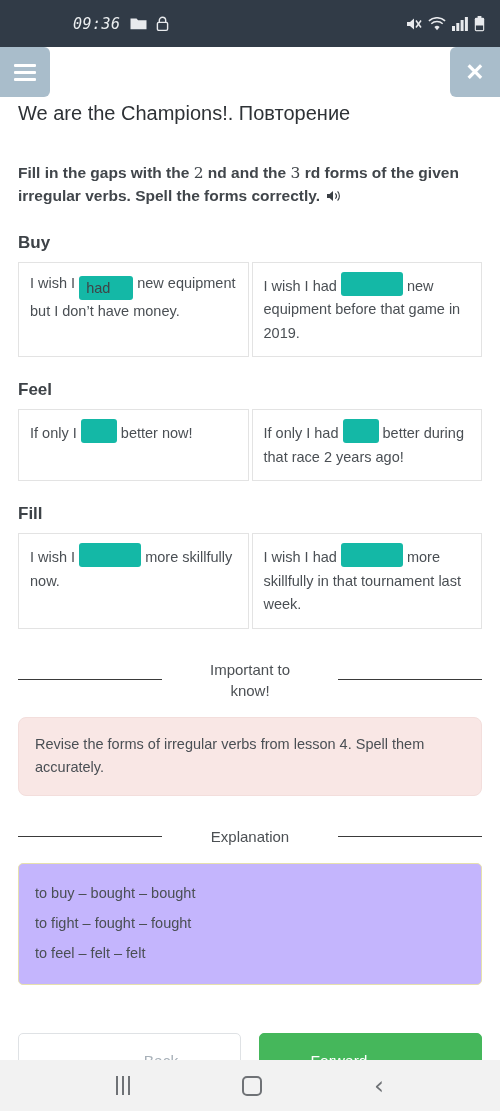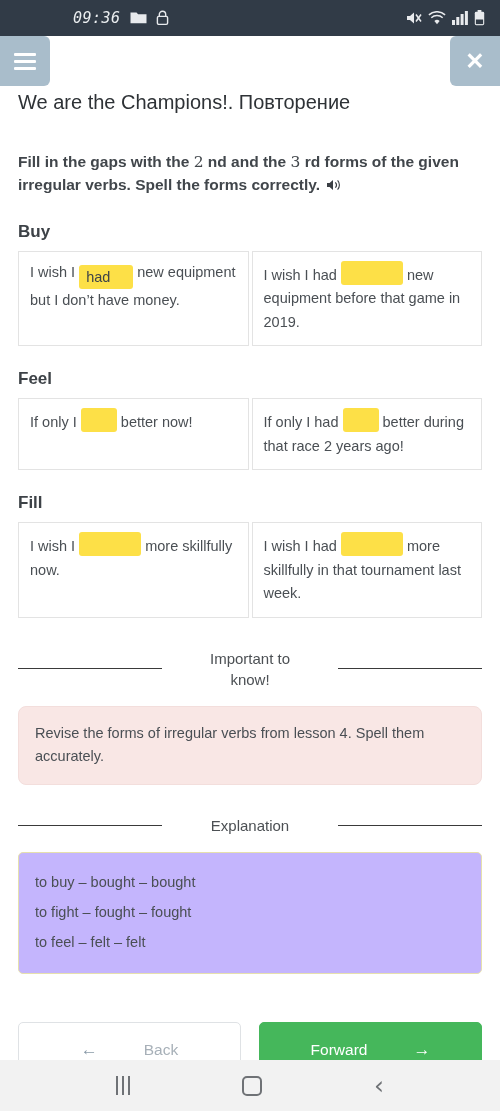--- a/index.html
+++ b/index.html
@@ -6,21 +6,21 @@
   html, body {
     width: 500px;
     height: 1111px;
     background: #ffffff;
     font-family: "Liberation Sans", sans-serif;
     overflow: hidden;
   }
 
   
   .status-bar {
-    height: 36px;
+    height: 47px;
     background: #313b47;
     color: #e8eaed;
     display: flex;
     align-items: center;
     padding: 0 18px;
     position: relative;
   }
   .status-left {
     display: flex;
     align-items: center;
@@ -128,21 +128,21 @@
   .q-cell {
     flex: 1 1 0;
     border: 1px solid #e3e3e3;
     padding: 9px 11px 11px 11px;
     font-size: 14.5px;
     color: #4a4f54;
     line-height: 1.62;
   }
   .gap {
     display: inline-block;
-    background: #fde047;
+    background: #14b8a6;
     border-radius: 3px;
     height: 24px;
     line-height: 24px;
     vertical-align: -5px;
     padding: 0 7px;
     font-size: 14.5px;
     color: #3f4448;
     cursor: text;
   }
   .gap.w-sm { width: 36px; }

